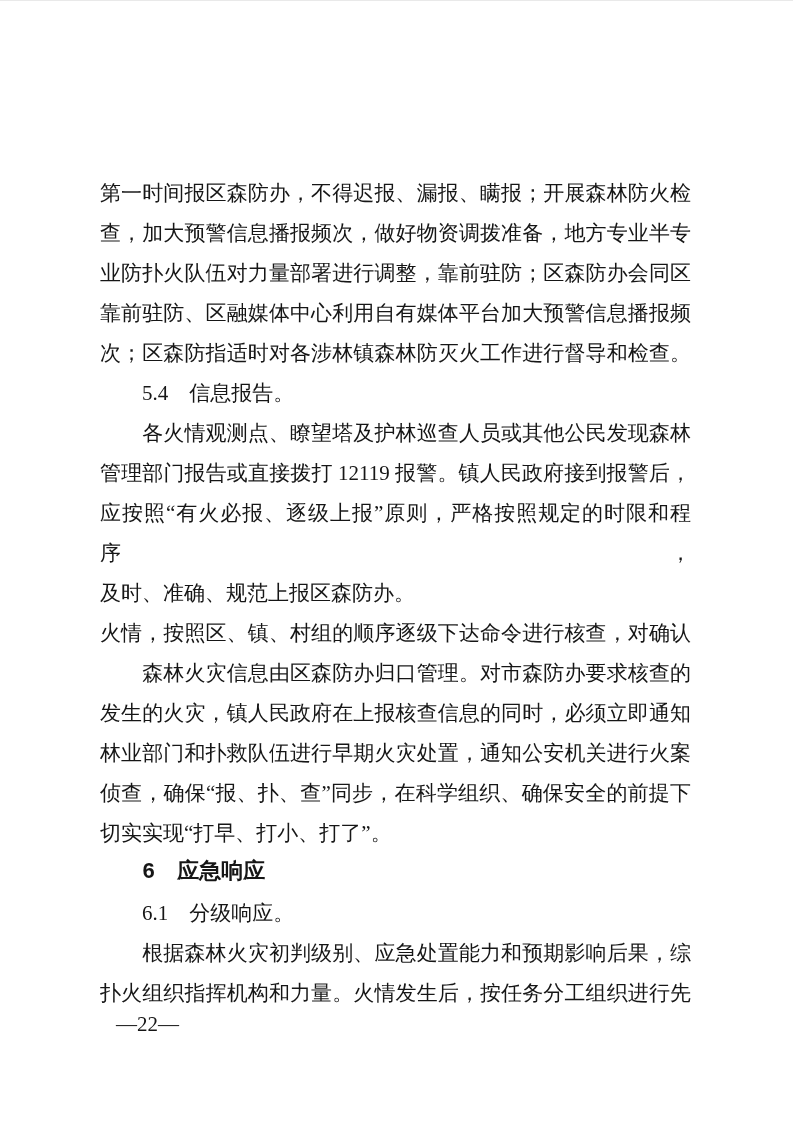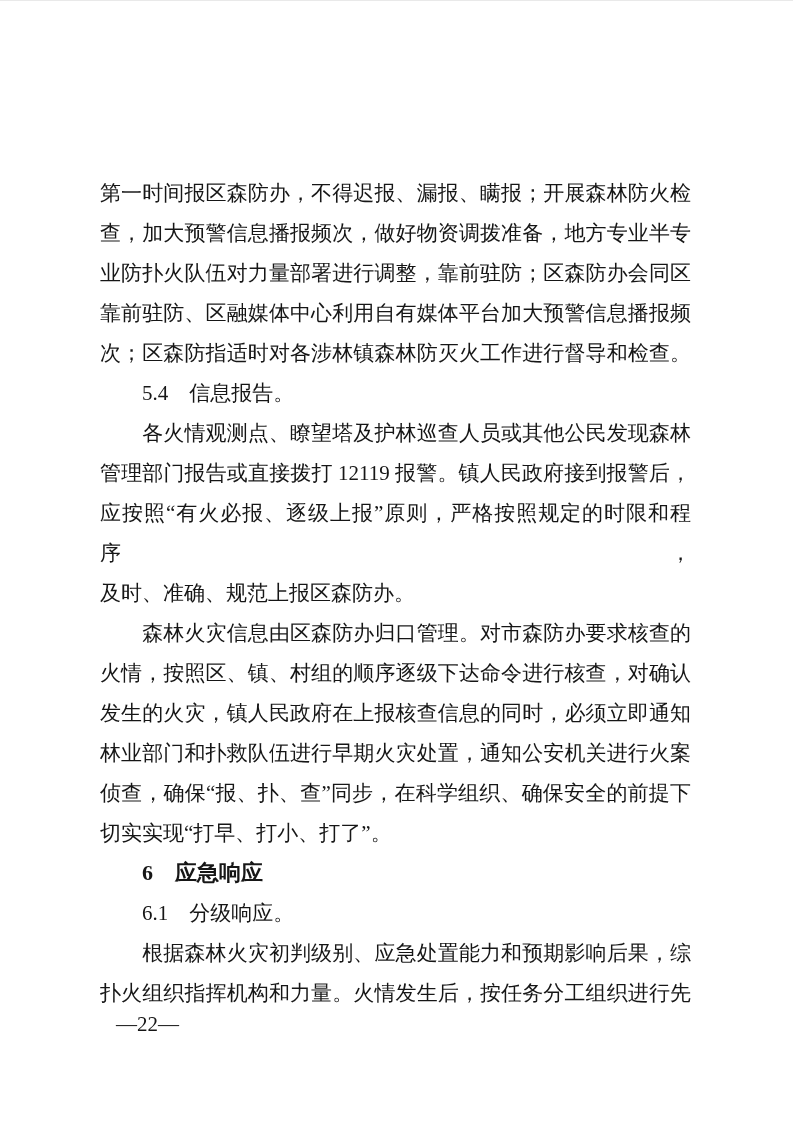--- a/index.html
+++ b/index.html
@@ -35,21 +35,21 @@
   .line.short {
     text-align: right;
     text-align-last: left;
   }
   .heading {
     padding-left: 42px;
     text-align: center;
     text-align-last: left;
   }
   .heading-main {
-    font-family: Liberation Serif, serif;
+    font-family: Liberation Mono, monospace;
     font-weight: 700;
     font-size: 22px;
   }
   .heading-sub {
     font-size: 21px;
   }
   .footer {
     position: absolute;
     left: 116px;
     top: 1003px;
@@ -65,22 +65,22 @@
       <div class="line">第一时间报区森防办，不得迟报、漏报、瞒报；开展森林防火检</div>
       <div class="line">查，加大预警信息播报频次，做好物资调拨准备，地方专业半专</div>
       <div class="line">业防扑火队伍对力量部署进行调整，靠前驻防；区森防办会同区</div>
       <div class="line">靠前驻防、区融媒体中心利用自有媒体平台加大预警信息播报频</div>
       <div class="line">次；区森防指适时对各涉林镇森林防灭火工作进行督导和检查。</div>
       <div class="line heading heading-sub">5.4　信息报告。</div>
       <div class="line">　　各火情观测点、瞭望塔及护林巡查人员或其他公民发现森林</div>
       <div class="line">管理部门报告或直接拨打 12119 报警。镇人民政府接到报警后，</div>
       <div class="line">应按照“有火必报、逐级上报”原则，严格按照规定的时限和程序，</div>
       <div class="line short">及时、准确、规范上报区森防办。</div>
+      <div class="line">火情，按照区、镇、村组的顺序逐级下达命令进行核查，对确认</div>
       <div class="line">　　森林火灾信息由区森防办归口管理。对市森防办要求核查的</div>
-      <div class="line">火情，按照区、镇、村组的顺序逐级下达命令进行核查，对确认</div>
       <div class="line">发生的火灾，镇人民政府在上报核查信息的同时，必须立即通知</div>
       <div class="line">林业部门和扑救队伍进行早期火灾处置，通知公安机关进行火案</div>
       <div class="line">侦查，确保“报、扑、查”同步，在科学组织、确保安全的前提下</div>
       <div class="line short">切实实现“打早、打小、打了”。</div>
       <div class="line heading heading-main">6　应急响应</div>
       <div class="line heading heading-sub">6.1　分级响应。</div>
       <div class="line">　　根据森林火灾初判级别、应急处置能力和预期影响后果，综</div>
       <div class="line">扑火组织指挥机构和力量。火情发生后，按任务分工组织进行先</div>
     </div>
   <div class="footer">

